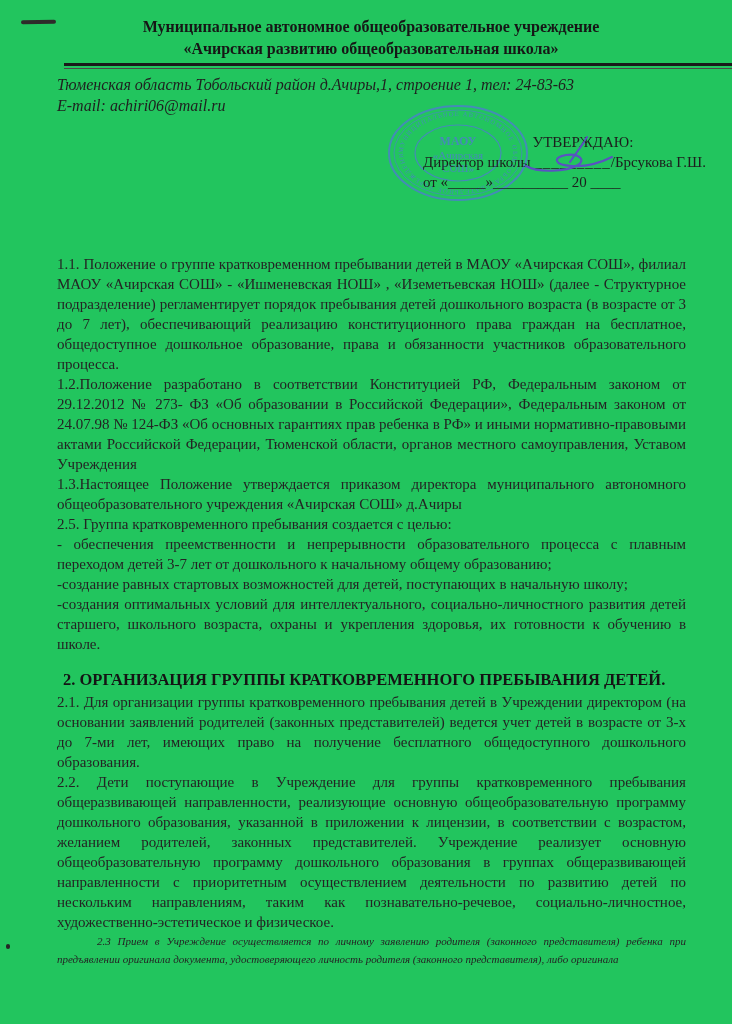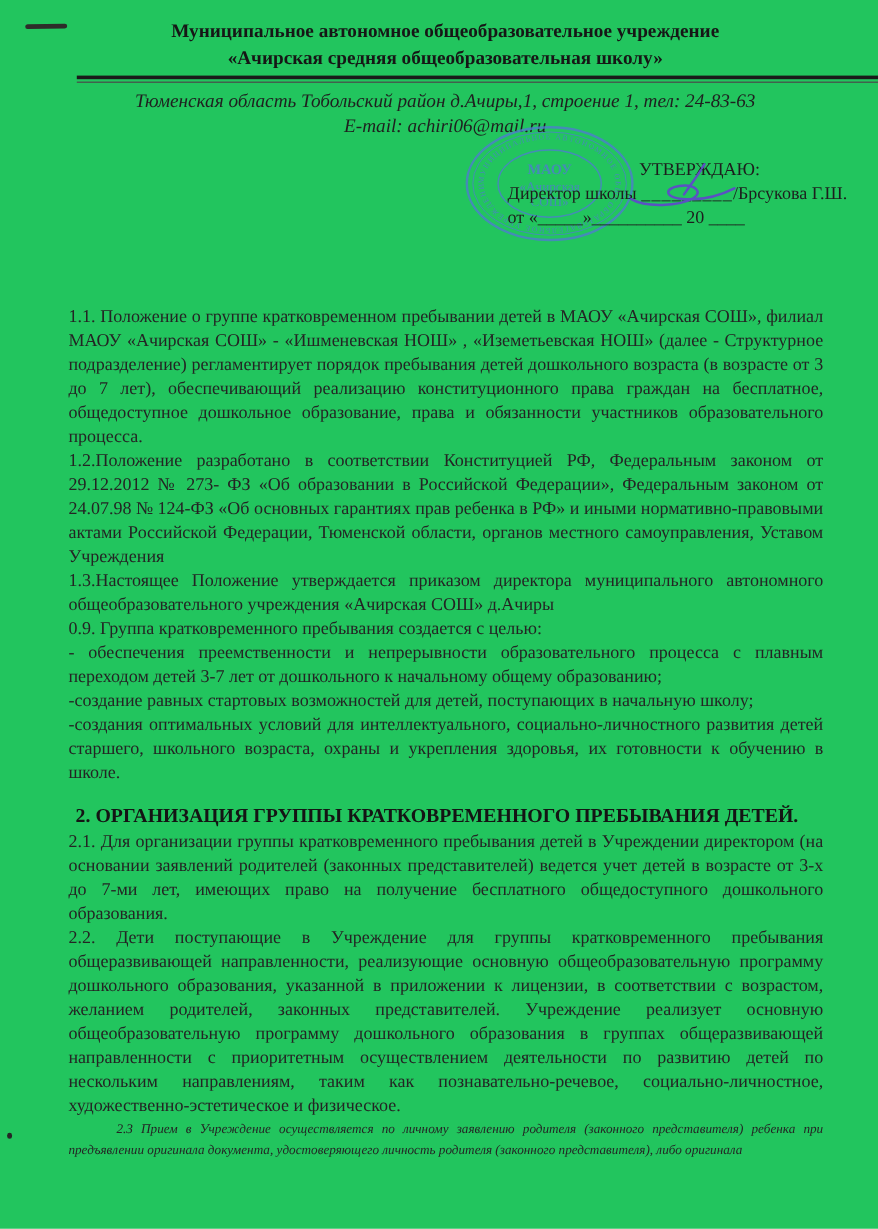--- a/index.html
+++ b/index.html
@@ -28,21 +28,21 @@
   .org-header{
     position:absolute;left:57px;right:47px;top:16px;
     text-align:center;font-weight:700;font-size:16px;line-height:22px;
     color:#161616;
   }
   .double-rule{position:absolute;left:64px;right:0;top:63px;}
   .double-rule .thick{height:3px;background:#1a1a1a;}
   .double-rule .thin{height:1px;background:#4a4a4a;margin-top:2px;}
   .address-block{
     position:absolute;left:57px;right:47px;top:74px;
-    text-align:center;font-style:italic;font-size:16px;line-height:21px;
+    font-style:italic;font-size:16px;line-height:21px;
     color:#1f1f1f;
   }
   
   .stamp{position:absolute;left:384px;top:101px;opacity:.82;}
   
   .approval{
     position:absolute;left:423px;top:132px;width:300px;
     font-size:15px;line-height:20px;color:#1d1d1d;white-space:nowrap;
   }
   .approval .l1{margin-left:20px;text-align:center;}
@@ -74,21 +74,21 @@
 </head>
 <body>
 
 <div class="page">
 
   <div class="artifact-dash"></div>
   <div class="artifact-dot"></div>
 
   <div class="org-header">
     <div>Муниципальное автономное общеобразовательное учреждение</div>
-    <div>«Ачирская средняя общеобразовательная школу»</div>
+    <div>«Ачирская развитию общеобразовательная школа»</div>
   </div>
 
   <div class="double-rule">
     <div class="thick"></div>
     <div class="thin"></div>
   </div>
 
   <div class="address-block">
     <div>Тюменская область Тобольский район д.Ачиры,1, строение 1,  тел:  24-83-63</div>
     <div>E-mail: achiri06@mail.ru</div>
@@ -121,21 +121,21 @@
       <path d="M62,8 C58,14 52,22 48,28"></path>
       <path d="M63,6 l2,-3"></path>
     </g>
   </svg>
 
 
   <div class="body-text">
     <p>1.1. Положение о группе кратковременном  пребывании детей в  МАОУ «Ачирская СОШ», филиал МАОУ «Ачирская СОШ» - «Ишменевская НОШ» , «Иземетьевская НОШ» (далее - Структурное подразделение) регламентирует порядок пребывания детей дошкольного возраста (в возрасте от 3 до 7 лет), обеспечивающий реализацию конституционного права граждан на бесплатное, общедоступное дошкольное образование, права и обязанности участников образовательного процесса.</p>
     <p class="p12">1.2.Положение разработано в соответствии Конституцией РФ, Федеральным законом от 29.12.2012 № 273- ФЗ «Об образовании в Российской Федерации», Федеральным законом от 24.07.98 № 124-ФЗ «Об основных гарантиях прав ребенка в РФ»  и иными нормативно-правовыми актами Российской Федерации, Тюменской области, органов местного самоуправления, Уставом  Учреждения</p>
     <p>1.3.Настоящее Положение утверждается приказом директора муниципального автономного общеобразовательного учреждения «Ачирская  СОШ» д.Ачиры</p>
-    <p>0.9. Группа кратковременного пребывания создается с целью:</p>
+    <p>2.5. Группа кратковременного пребывания создается с целью:</p>
     <p>-  обеспечения преемственности и непрерывности образовательного процесса с плавным переходом детей 3-7 лет от дошкольного к начальному общему образованию;</p>
     <p>-создание равных стартовых возможностей для детей, поступающих в начальную школу;</p>
     <p>-создания оптимальных условий для интеллектуального, социально-личностного развития детей старшего, школьного возраста, охраны и укрепления здоровья, их готовности к обучению в школе.</p>
     <p class="section2-heading">2. ОРГАНИЗАЦИЯ ГРУППЫ КРАТКОВРЕМЕННОГО ПРЕБЫВАНИЯ ДЕТЕЙ.</p>
     <p>2.1. Для организации группы кратковременного   пребывания детей в Учреждении директором (на основании заявлений родителей (законных представителей) ведется учет детей в возрасте от 3-х до 7-ми лет, имеющих право на получение бесплатного общедоступного дошкольного образования.</p>
     <p>2.2.  Дети поступающие в Учреждение для группы кратковременного пребывания общеразвивающей направленности,  реализующие основную общеобразовательную программу дошкольного образования, указанной в приложении к лицензии, в соответствии с возрастом, желанием родителей, законных представителей. Учреждение реализует основную общеобразовательную программу дошкольного образования в группах общеразвивающей направленности с приоритетным осуществлением деятельности  по развитию детей по нескольким направлениям, таким как познавательно-речевое, социально-личностное, художественно-эстетическое и физическое.</p>
     <p class="p23">2.3 Прием в Учреждение  осуществляется по личному заявлению родителя (законного представителя) ребенка при предъявлении оригинала документа, удостоверяющего личность родителя (законного представителя), либо оригинала</p>
   </div>
 
 </div>

